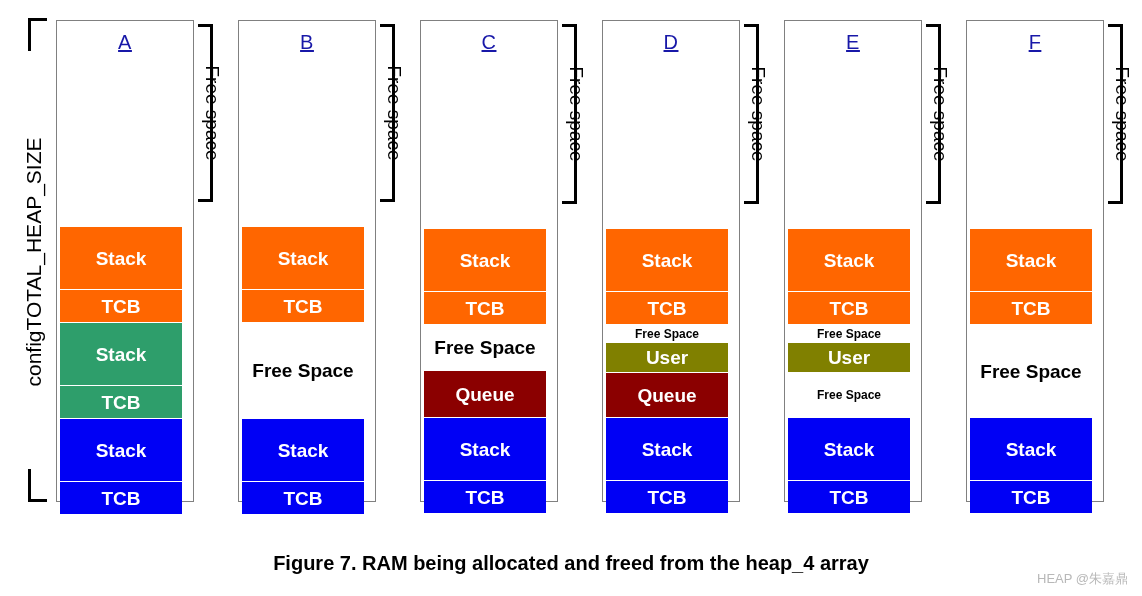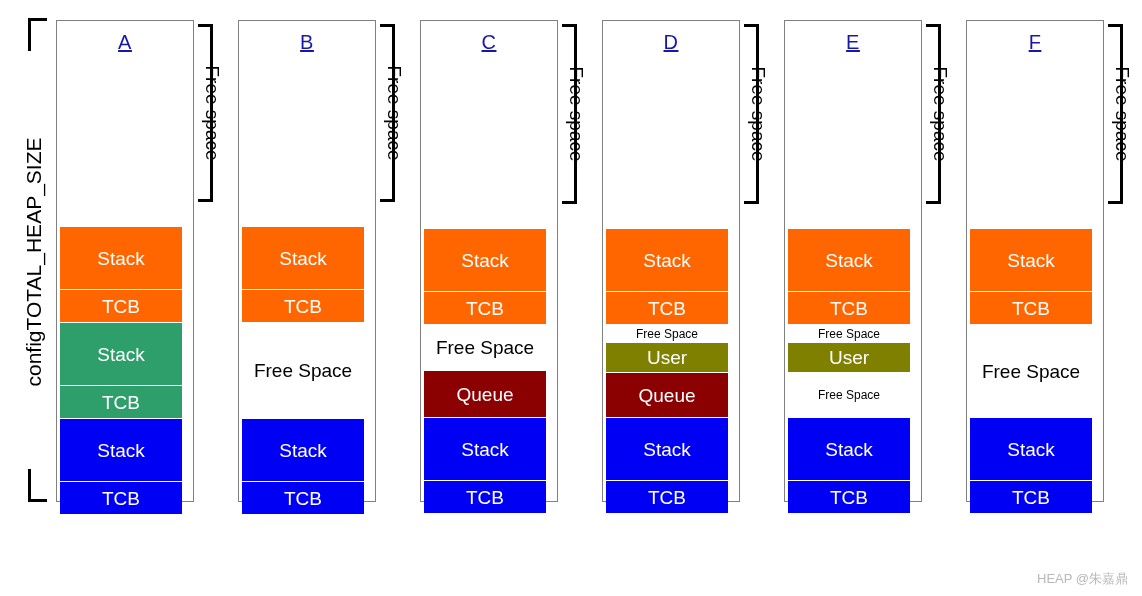--- a/index.html
+++ b/index.html
@@ -91,20 +91,21 @@
     position: absolute;
     left: 0;
     right: 8px;
     display: flex;
     align-items: center;
     justify-content: center;
     color: #ffffff;
     font-size: 19px;
     box-sizing: border-box;
     line-height: 1;
+    font-weight: bold;
   }
   .block.free {
     color: #000000;
     background: transparent;
   }
   .block.free-small {
     color: #000000;
     background: transparent;
     font-size: 12px;
   }
@@ -259,15 +260,16 @@
       <div class="free-annot" style="left: 924px; top: 24px; height: 180px;">
         <div class="fa-bracket cap-top cap-bot"></div>
         <div class="fa-text">Free space</div>
       </div>
       <div class="free-annot" style="left: 1106px; top: 24px; height: 180px;">
         <div class="fa-bracket cap-top cap-bot"></div>
         <div class="fa-text">Free space</div>
       </div>
     </div>
 
+  <div class="caption">Figure 7.  RAM being allocated and freed from the heap_4 array</div>
 
   <div class="watermark">HEAP @朱嘉鼎</div>
 </div>
 
 </body></html>

